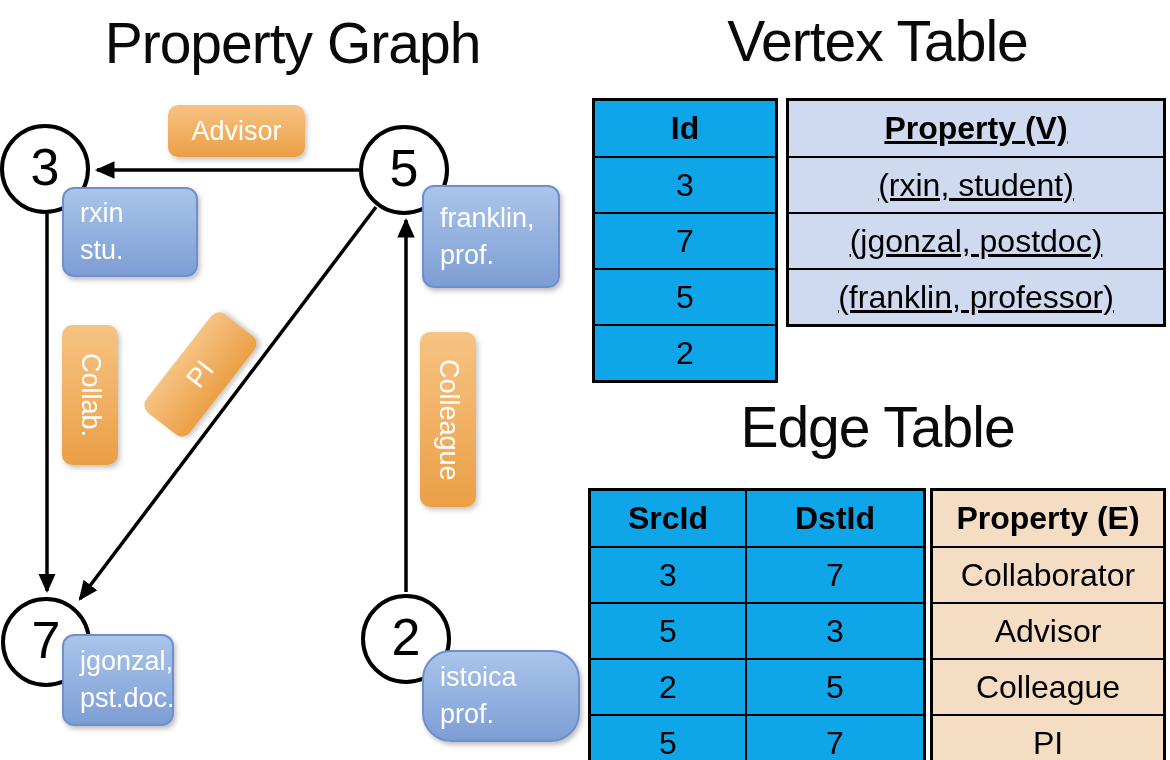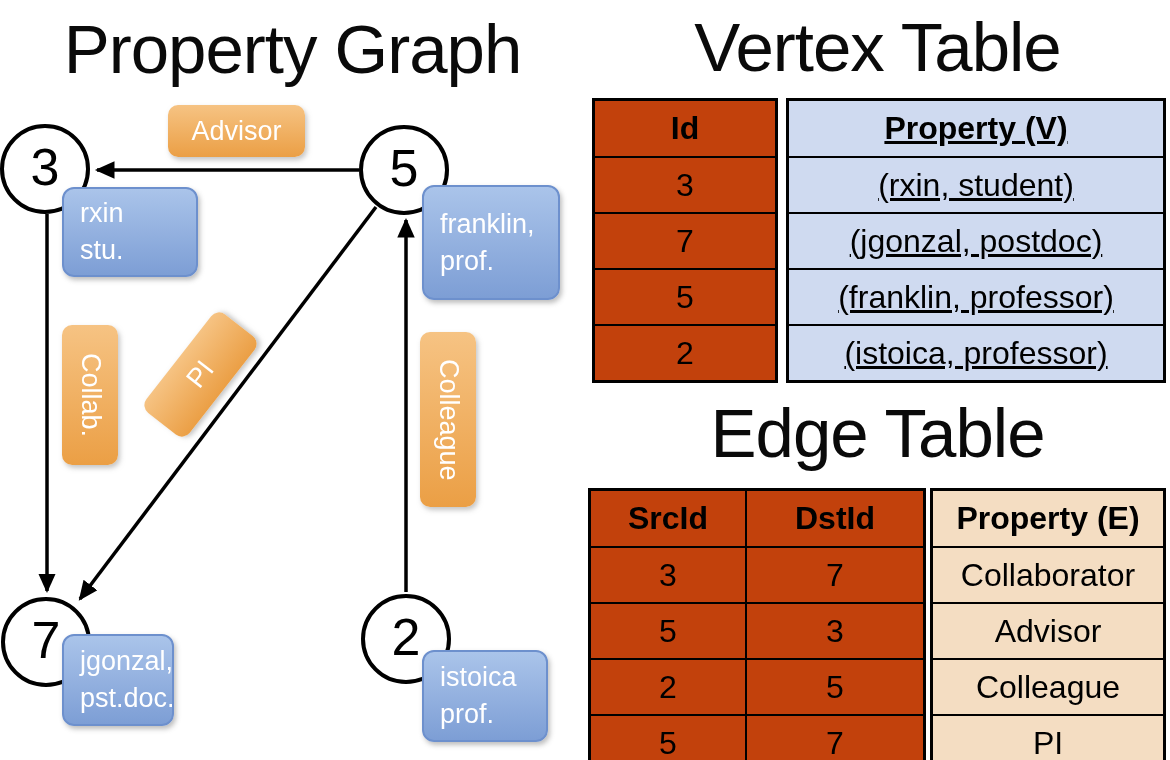--- a/index.html
+++ b/index.html
@@ -2,21 +2,21 @@
 <html><head>
 <meta charset="utf-8">
 <style>
   html,body{margin:0;padding:0;background:#fff;}
   #stage{
     position:relative;width:1170px;height:760px;overflow:hidden;background:#fff;
     font-family:"Liberation Sans",sans-serif;color:#000;
   }
   .big-title{
     position:absolute;width:585px;text-align:center;
-    font-size:69px;font-weight:400;letter-spacing:-1px;color:#0a0a0a;white-space:nowrap;
+    font-size:57px;font-weight:400;letter-spacing:-1px;color:#0a0a0a;white-space:nowrap;
   }
   #graph-title{left:0;top:10px;}
   #vertex-title{left:585px;top:8px;}
   #edge-title{left:585px;top:394px;}
 
   
   #edge-svg{position:absolute;left:0;top:0;z-index:1;}
   .node{
     position:absolute;width:90px;height:90px;box-sizing:border-box;
     border:4px solid #000;border-radius:50%;background:#fff;z-index:2;
@@ -30,39 +30,39 @@
 
   .vbox{
     position:absolute;z-index:3;box-sizing:border-box;
     border-radius:12px;border:2px solid #6d90cd;
     background:linear-gradient(180deg,#aac4ea 0%,#7d9ed5 100%);
     color:#fff;font-size:27px;line-height:37px;
     display:flex;flex-direction:column;justify-content:center;
     padding-left:16px;box-shadow:2px 3px 5px rgba(110,110,110,.45);
   }
   #vbox-rxin{left:62px;top:187px;width:136px;height:90px;justify-content:center;}
-  #vbox-franklin{left:422px;top:185px;width:138px;height:115px;}
+  #vbox-franklin{left:422px;top:185px;width:138px;height:103px;}
   #vbox-jgonzal{left:62px;top:634px;width:112px;height:92px;}
-  #vbox-istoica{left:422px;top:650px;width:126px;height:92px;}
+  #vbox-istoica{left:422px;top:650px;width:158px;height:92px;border-radius:29px;}
 
   .ebox{
     position:absolute;z-index:3;box-sizing:border-box;
     border-radius:10px;
     background:linear-gradient(180deg,#f6c383 0%,#eb9f45 100%);
     color:#fff;font-size:27px;
     display:flex;align-items:center;justify-content:center;
     box-shadow:2px 3px 5px rgba(140,140,140,.5);
   }
   #ebox-advisor{left:168px;top:105px;width:137px;height:52px;}
   #ebox-collab{left:62px;top:325px;width:56px;height:140px;writing-mode:vertical-rl;}
   #ebox-colleague{left:420px;top:332px;width:56px;height:175px;writing-mode:vertical-rl;}
   #ebox-pi{left:138px;top:347px;width:125px;height:55px;transform:rotate(-52deg);}
 
   
-  table{border-collapse:collapse;table-layout:fixed;position:absolute;background:#c2410c;}
+  table{border-collapse:collapse;table-layout:fixed;position:absolute;background:#0ea5e9;}
   th,td{
     border:2px solid #000;text-align:center;vertical-align:middle;
     padding:0;font-size:32px;height:54px;overflow:hidden;white-space:nowrap;
   }
   th{font-weight:bold;height:55px;}
   table{border:3px solid #000;}
   #vt-id{left:592px;top:98px;width:186px;}
   #vt-prop{left:786px;top:98px;width:380px;text-decoration:underline;}
   #et-ids{left:588px;top:488px;width:330px;}
   #et-prop{left:930px;top:488px;width:236px;}
@@ -152,23 +152,20 @@
     </tr>
     <tr>
           <td class="blue-cell">(rxin, student)</td>
         </tr>
     <tr>
           <td class="blue-cell">(jgonzal, postdoc)</td>
         </tr>
     <tr>
           <td class="blue-cell">(franklin, professor)</td>
         </tr>
-    <tr>
-          <td class="blue-cell">(istoica, professor)</td>
-        </tr>
   </tbody>
     </table>
 
   <table id="et-ids">
     <tbody>
         <tr>
       <th style="width:154px;">SrcId</th>
       <th style="width:176px;">DstId</th>
     </tr>
     <tr>

